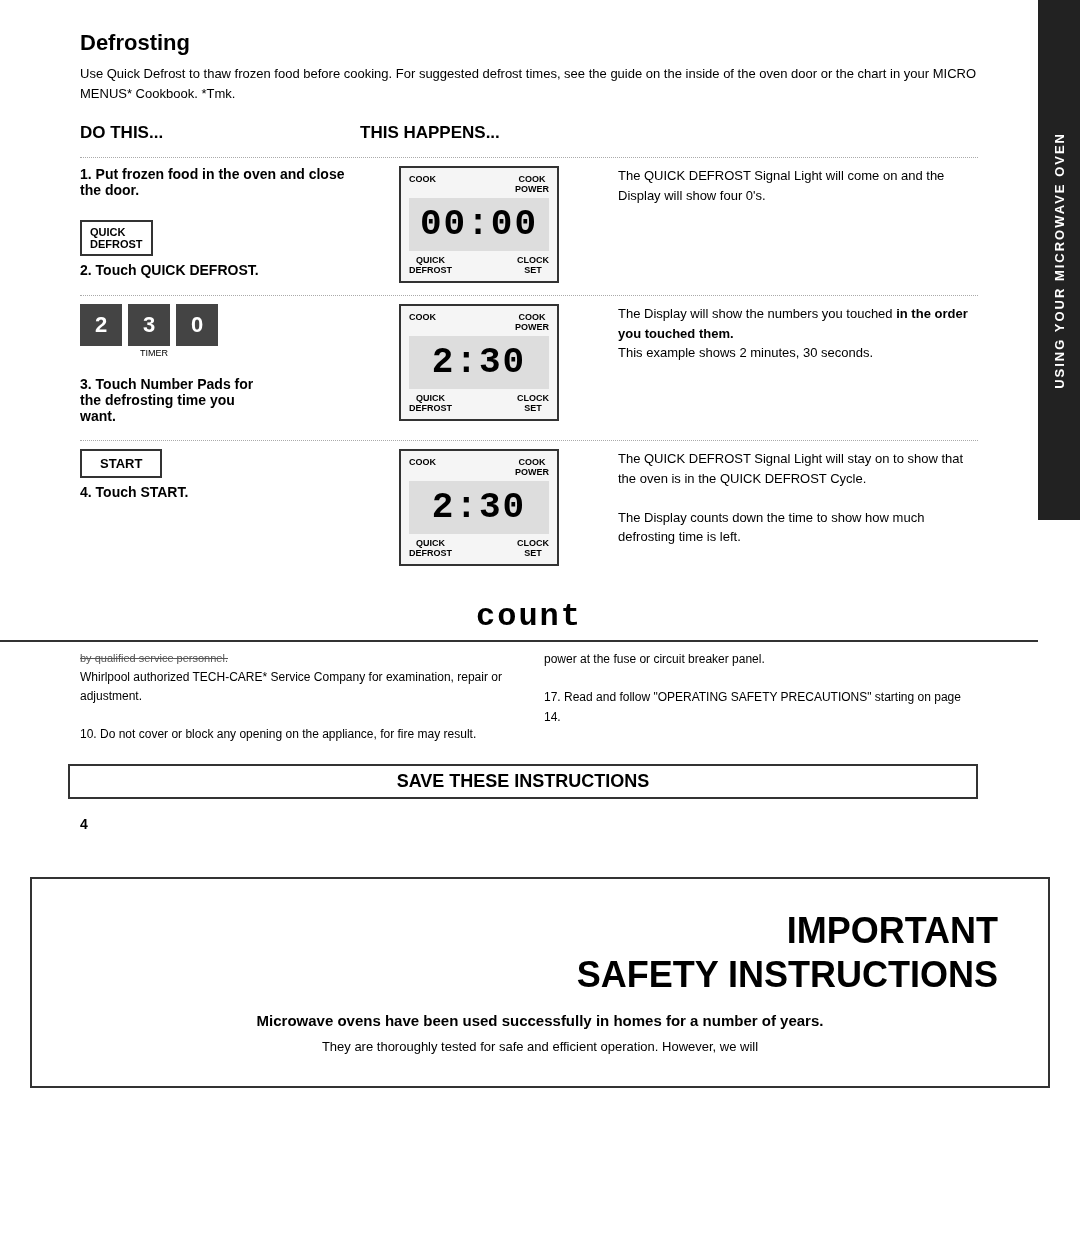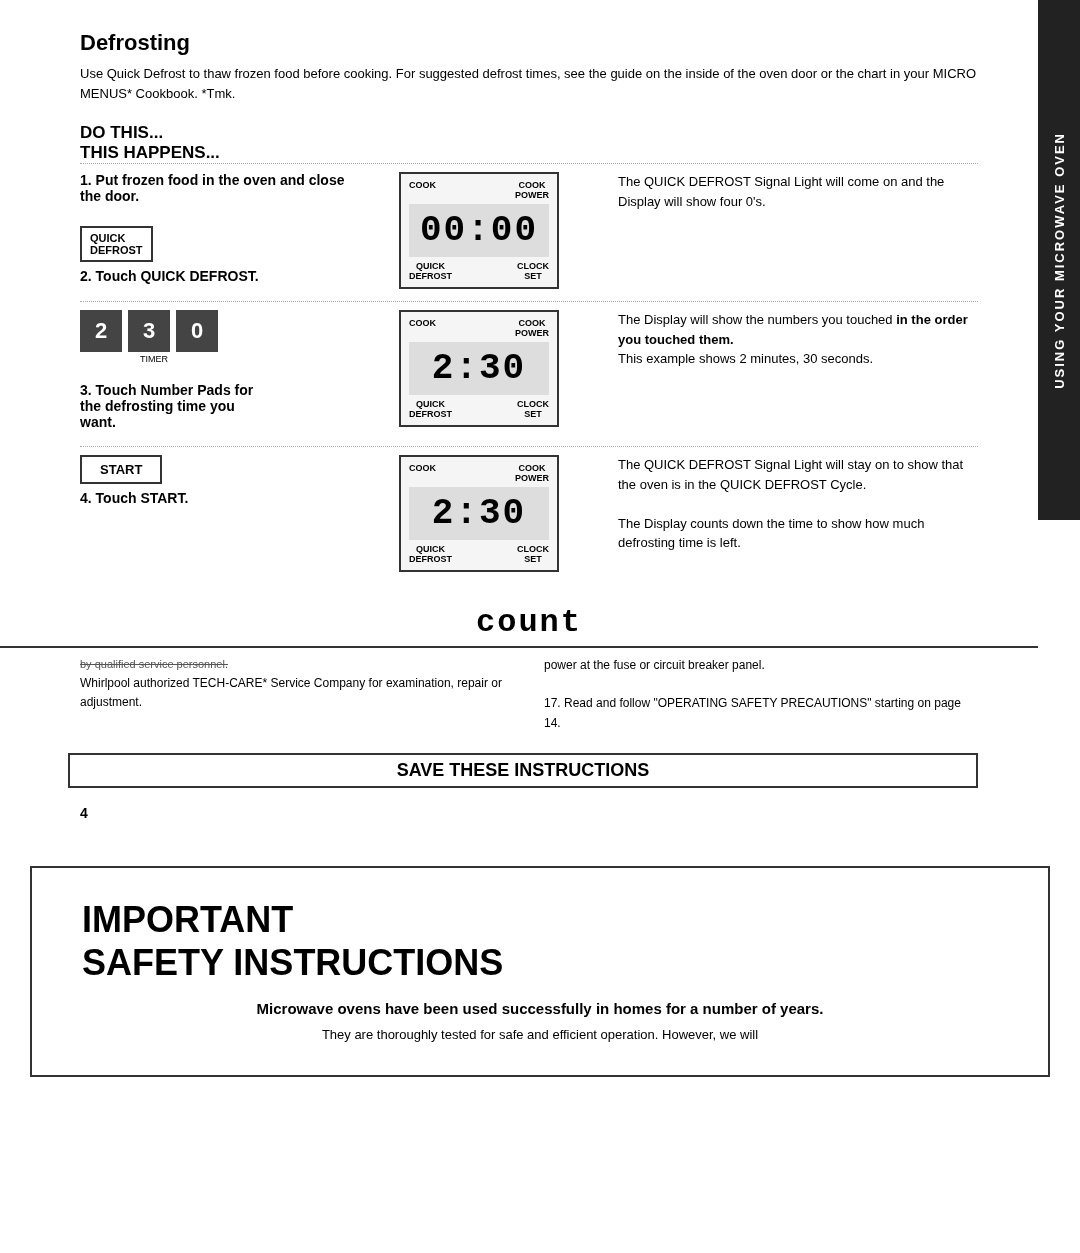--- a/index.html
+++ b/index.html
@@ -58,22 +58,21 @@
     .intro-text {
       font-size: 13px;
       line-height: 1.5;
       margin-bottom: 20px;
       font-family: Arial, sans-serif;
     }
 
     
     .column-headers {
       display: flex;
-      margin-bottom: 0;
-      flex-direction: column;
+      margin-bottom: 14px;
     }
     .do-this-header {
       width: 280px;
       font-size: 17px;
       font-weight: bold;
       font-family: Arial, sans-serif;
     }
     .this-happens-header {
       font-size: 17px;
       font-weight: bold;
@@ -244,20 +243,21 @@
       border: 2px solid #333;
       padding: 30px 50px;
     }
 
     .safety-title {
       font-size: 36px;
       font-weight: bold;
       font-family: Arial, sans-serif;
       line-height: 1.2;
       margin-bottom: 16px;
+      text-align: right;
     }
 
     .safety-subtitle {
       font-size: 15px;
       font-weight: bold;
       font-family: Arial, sans-serif;
       text-align: center;
       margin-bottom: 8px;
     }
 
@@ -380,20 +380,21 @@
   <div style="text-align:center; margin: 0 42px 0 0; padding: 0 60px 0 80px; font-size:32px; font-family:'Courier New',monospace; font-weight:bold; letter-spacing:2px;">
     <span>count</span>
   </div>
 
   <div class="bottom-section">
     <div class="bottom-columns">
       <div class="bottom-left">
         <p style="font-size:11px; color:#555; text-decoration: line-through;">by qualified service personnel.</p>
         <p>Whirlpool authorized TECH-CARE* Service Company for examination, repair or adjustment.</p>
         <br>
+        <p>10. Do not cover or block any opening on the appliance, for fire may result.</p>
       </div>
       <div class="bottom-right">
         <p>power at the fuse or circuit breaker panel.</p>
         <br>
         <p>17. Read and follow "OPERATING SAFETY PRECAUTIONS" starting on page 14.</p>
       </div>
     </div>
   </div>
 
   <div class="save-instructions">

